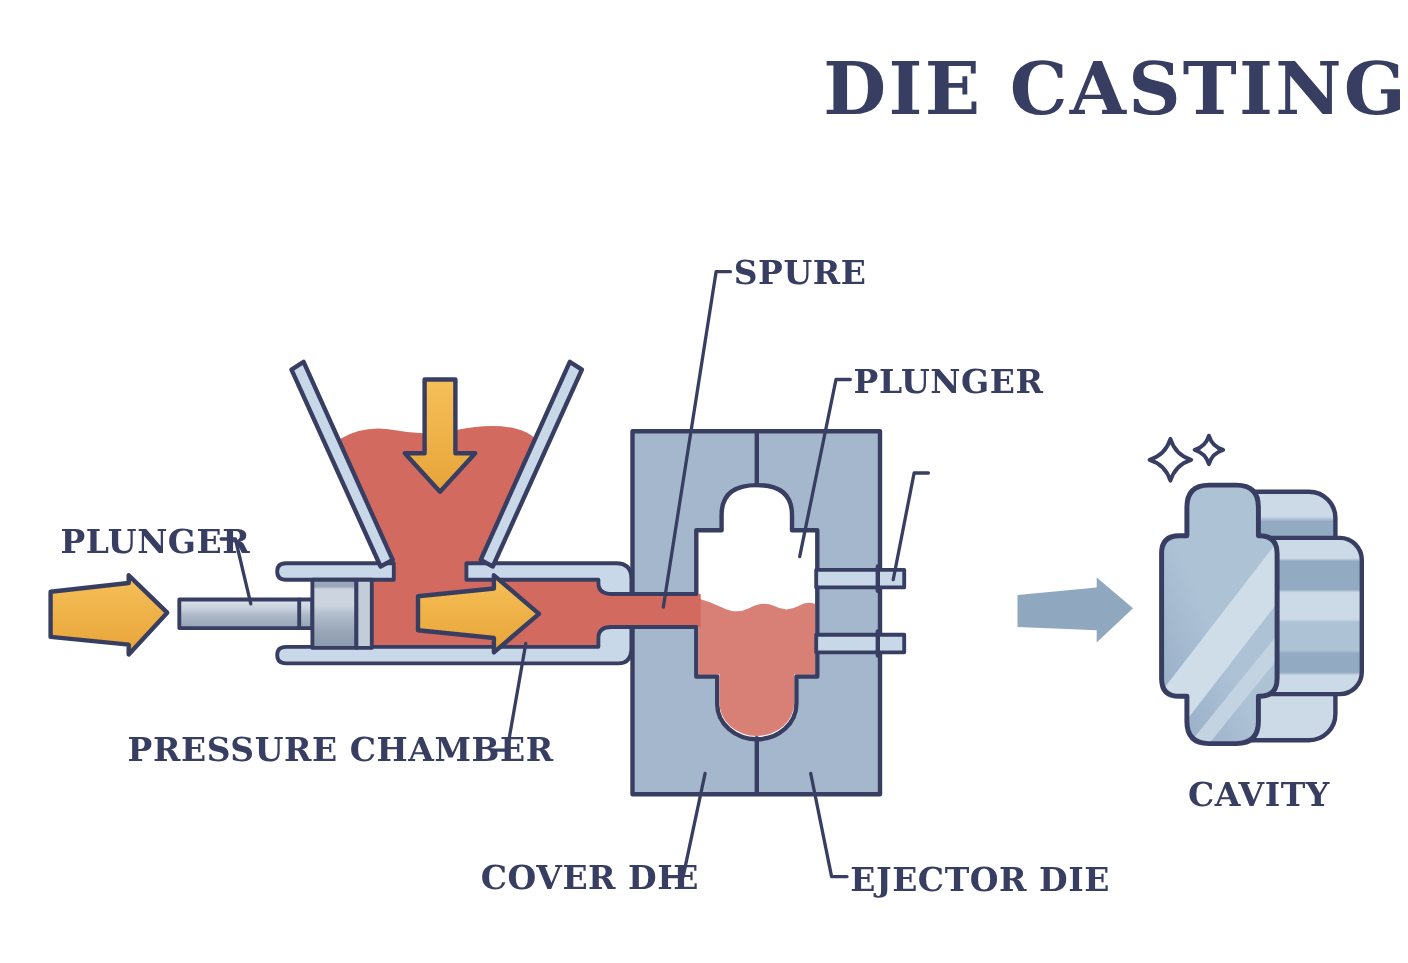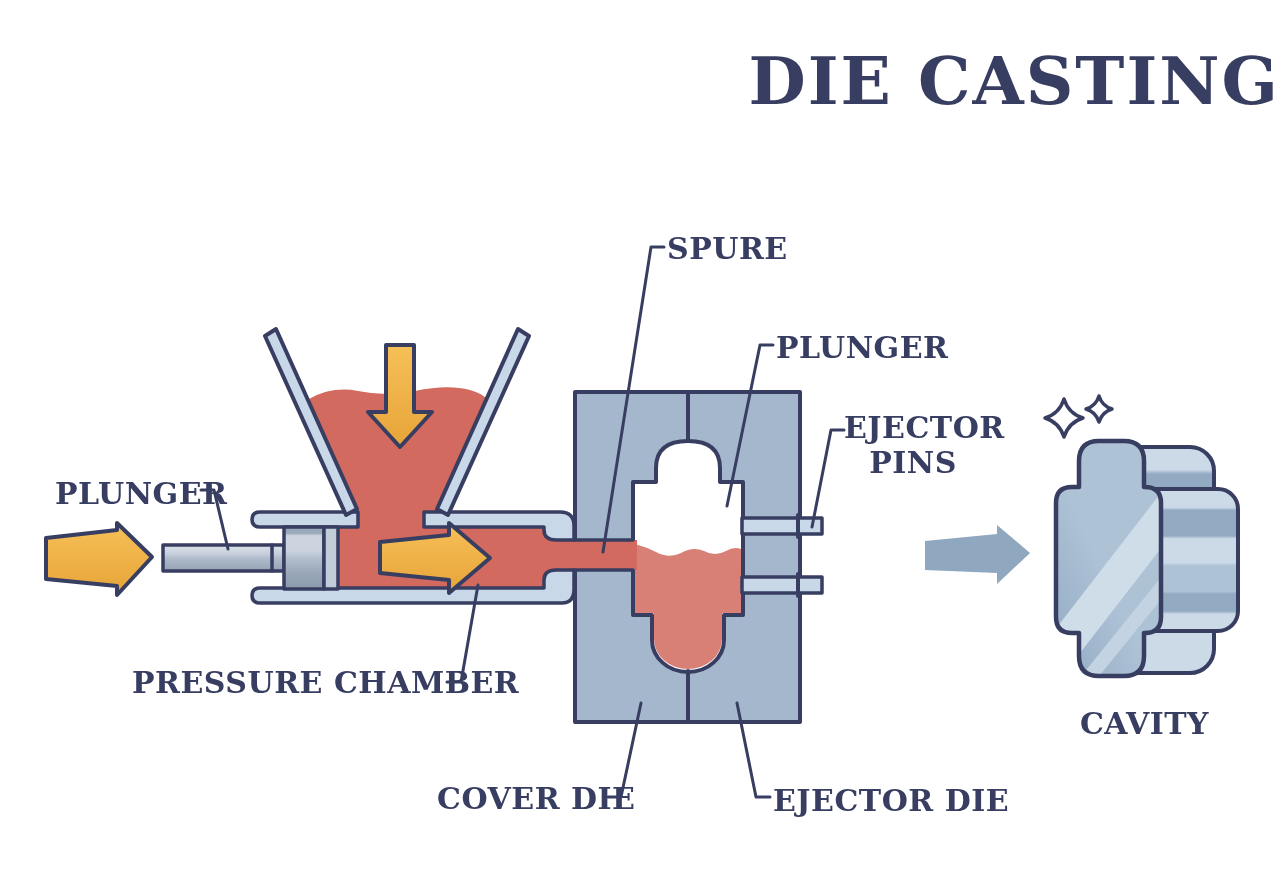--- a/index.html
+++ b/index.html
@@ -176,27 +176,26 @@
                Q 1144,676 1124,676 L 1099,676 Q 1079,676 1079,656 L 1079,633 L 1072,633
                Q 1056,633 1056,617 L 1056,503 Q 1056,487 1072,487 Z" class="nofill s-ink" stroke-width="4.5"></path>
     </g>
   </svg>
 
   <div class="title">DIE CASTING</div>
 
 
   <div class="lbl" style="left:55px;top:476px;text-align:right;">PLUNGER</div>
 
-  <div class="lbl" style="left:132px;top:665px;">PRESSURE CHAMBER</div>
+  <div class="lbl" style="left:116px;top:665px;">PRESSURE CHAMBER</div>
 
   <div class="lbl" style="left:667px;top:231px;">SPURE</div>
 
   <div class="lbl" style="left:776px;top:330px;">PLUNGER</div>
 
-  <div class="lbl wrap" style="left:844px;top:410px;width:138px;">EJECTOR PINS</div>
 
   <div class="lbl" style="left:437px;top:781px;">COVER DIE</div>
 
   <div class="lbl" style="left:773px;top:783px;">EJECTOR DIE</div>
 
   <div class="lbl wrap" style="left:1072px;top:706px;width:145px;">CAVITY</div>
 
 </div>
 
 </body></html>

